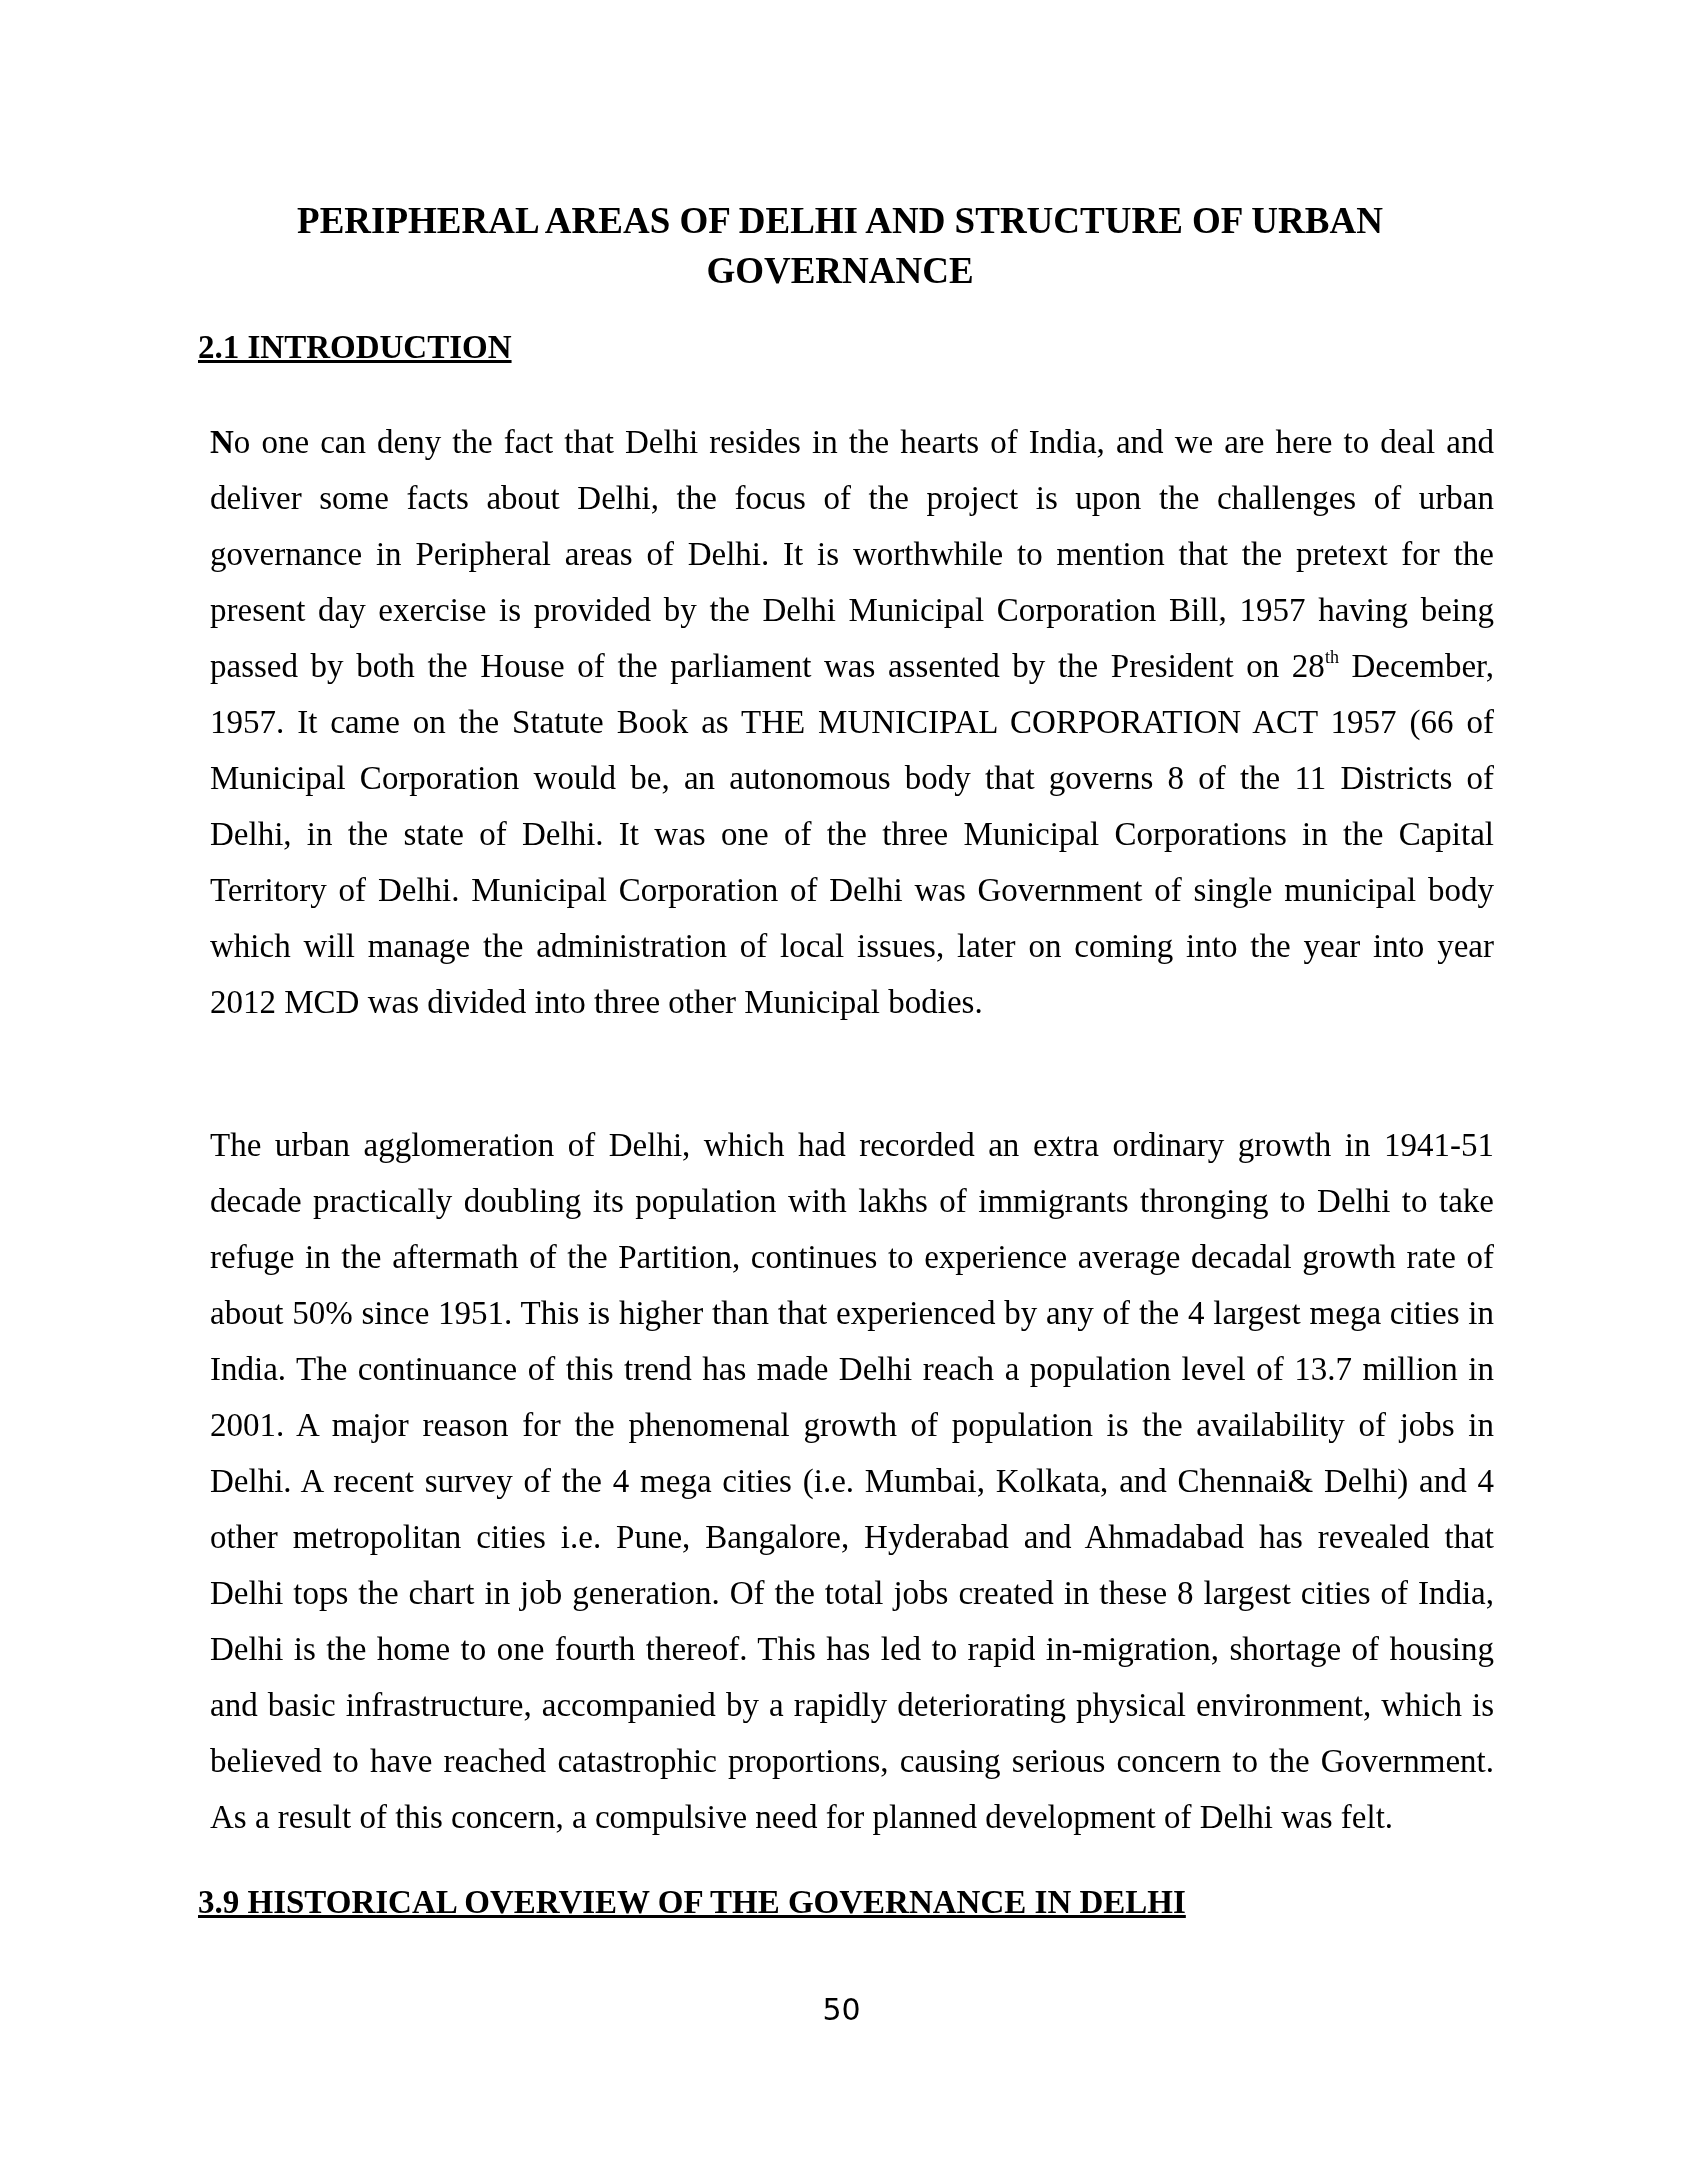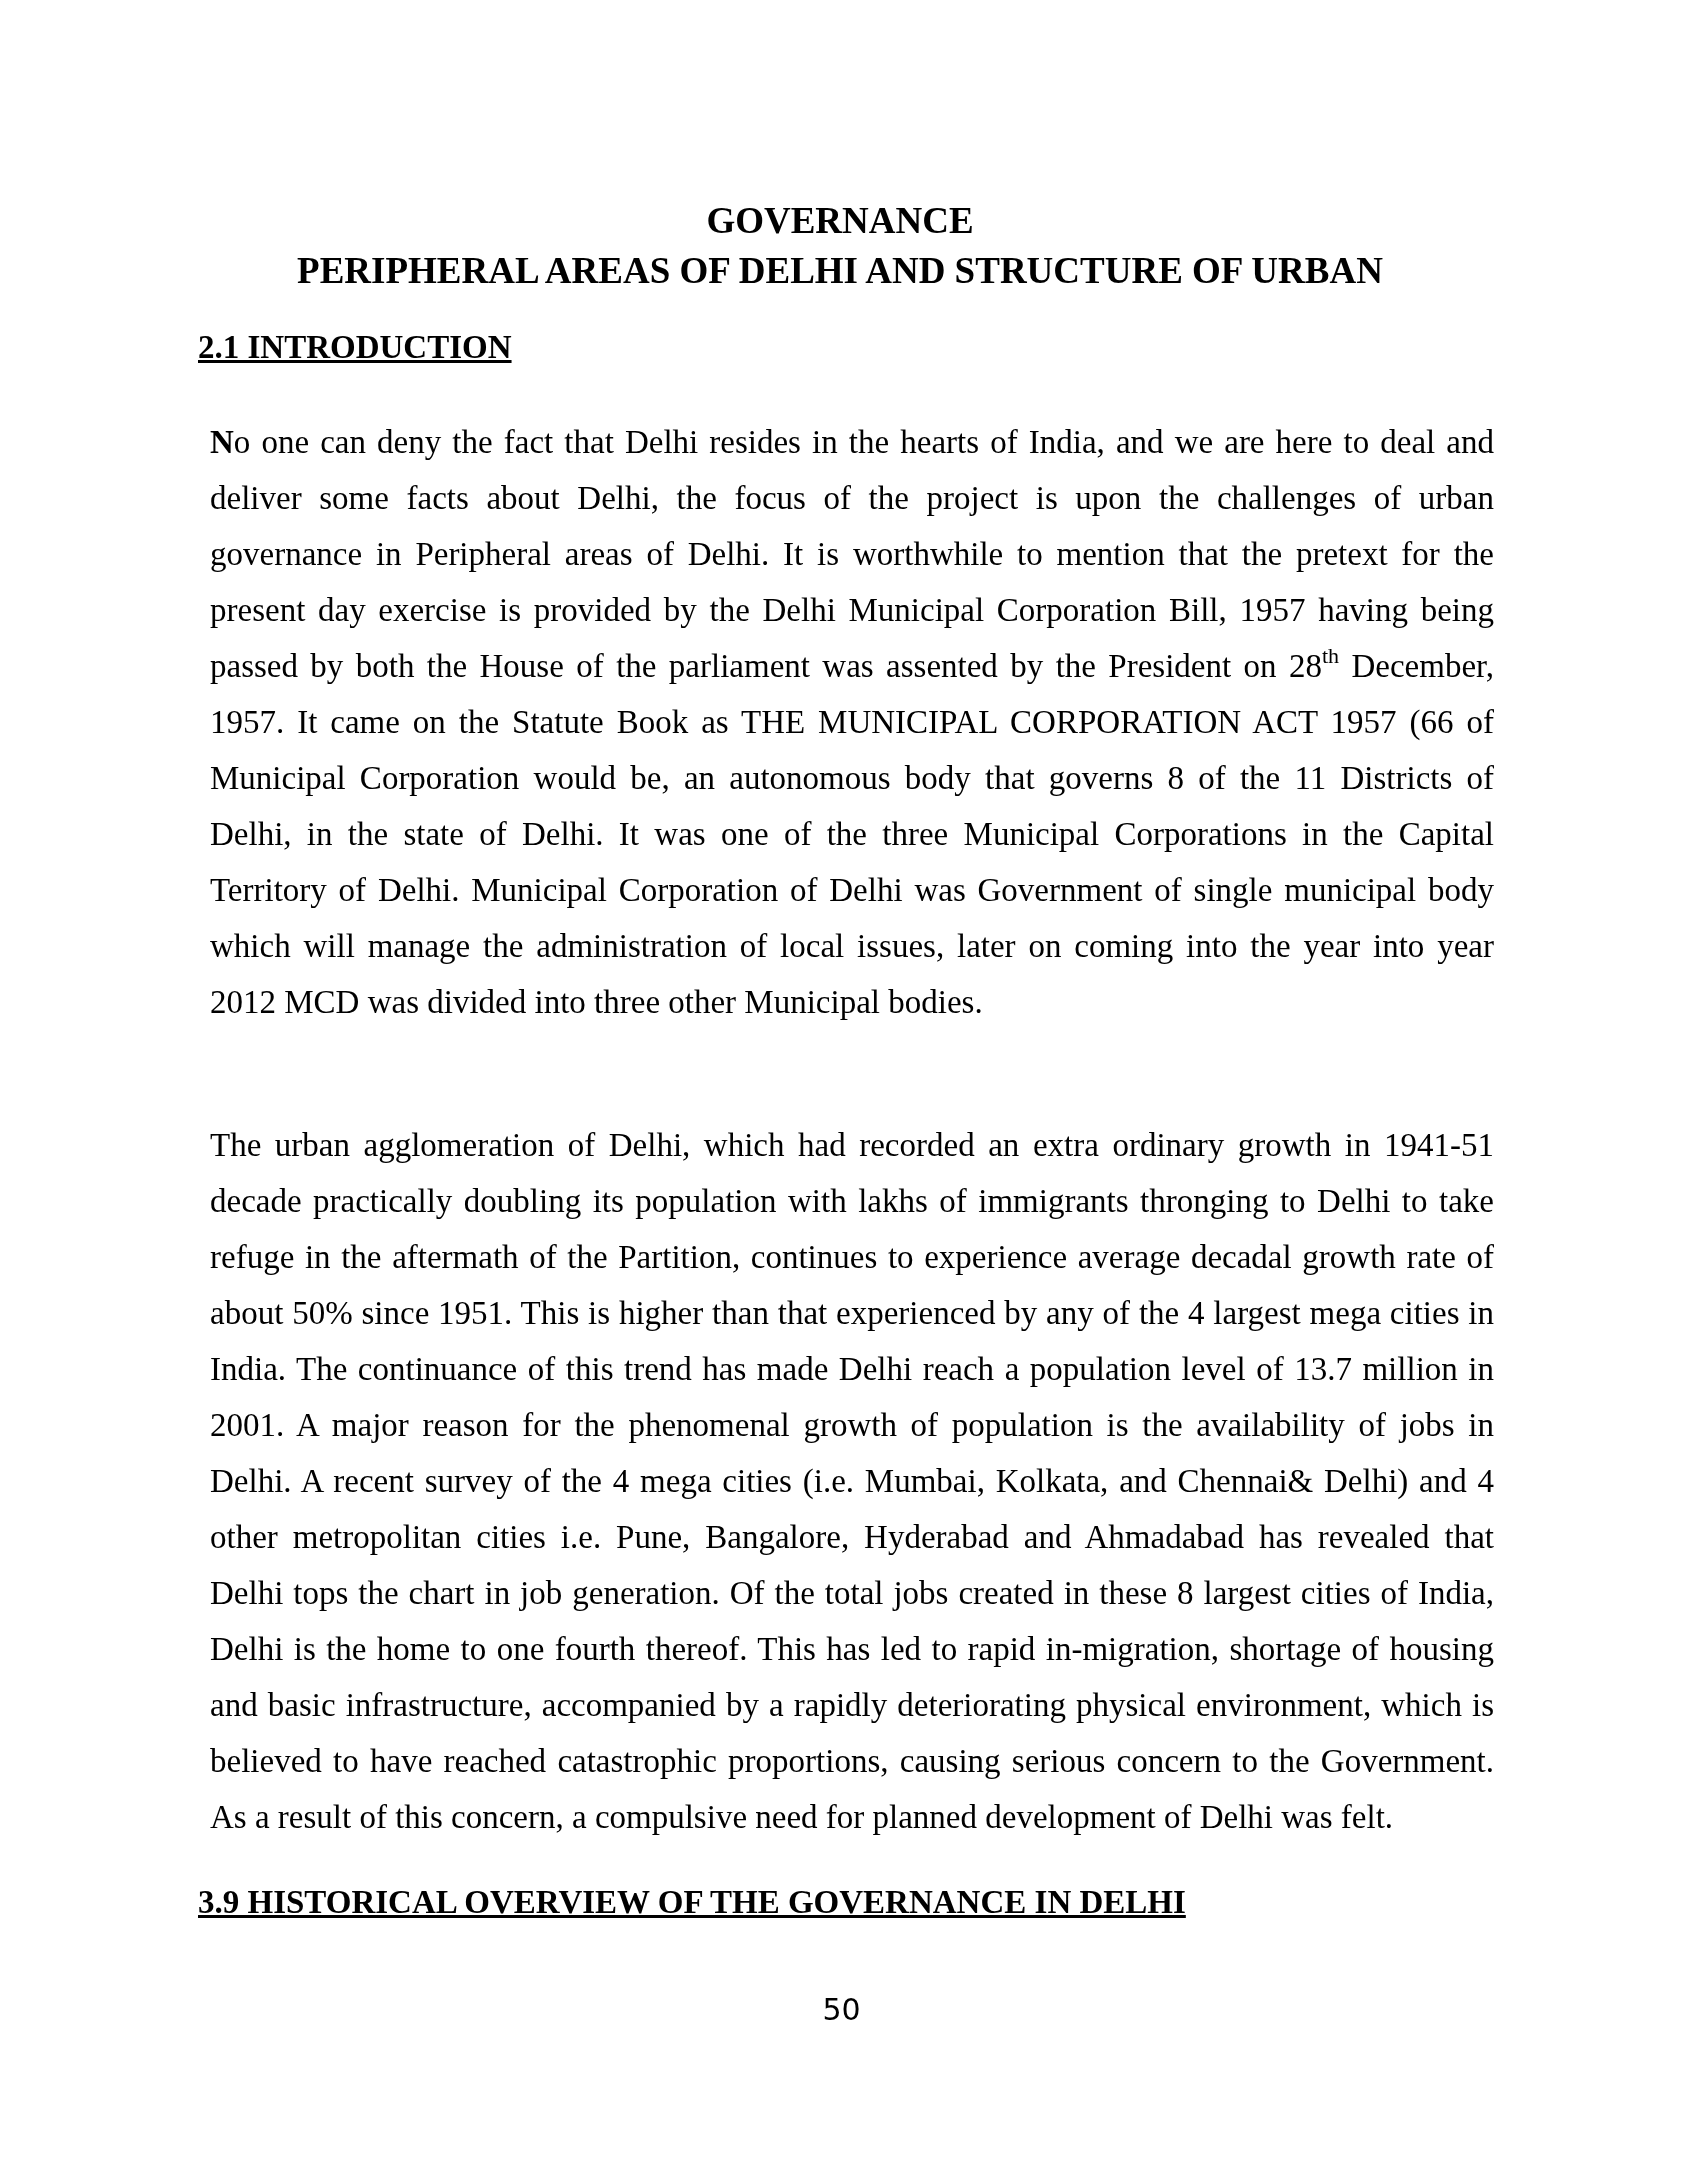--- a/index.html
+++ b/index.html
@@ -62,43 +62,43 @@
     white-space: nowrap;
     height: 56px;
   }
   .para .line.last {
     text-align-last: left;
   }
   .p1 { top: 402px; }
   .p2 { top: 1105px; }
   .dropcap-bold { font-weight: bold; }
   sup.ord {
-    font-size: 22px;
+    font-size: 18px;
     vertical-align: 14px;
     line-height: 0;
   }
   .page-number {
     position: absolute;
     left: 0;
     width: 1683px;
     top: 1992px;
     text-align: center;
     font-family: "DejaVu Sans", "Liberation Sans", sans-serif;
     font-size: 30px;
     line-height: 36px;
   }
 </style>
 </head>
 <body>
 
 <div class="page">
 
   <h1 class="title">
+    <span>PERIPHERAL AREAS OF DELHI AND STRUCTURE OF URBAN</span>
     <span>GOVERNANCE</span>
-    <span>PERIPHERAL AREAS OF DELHI AND STRUCTURE OF URBAN</span>
   </h1>
 
   <h2 class="section-heading h-intro">2.1 INTRODUCTION</h2>
 
   <p class="para p1">
     <span class="line"><span class="dropcap-bold">N</span><span>o one can deny the fact that Delhi resides in the hearts of India, and we are here to deal and</span></span>
     <span class="line">deliver some facts about Delhi, the focus of the project is upon the challenges of urban</span>
     <span class="line">governance in Peripheral areas of Delhi. It is worthwhile to mention that the pretext for the</span>
     <span class="line">present day exercise is provided by the Delhi Municipal Corporation Bill, 1957 having being</span>
     <span class="line"><span>passed by both the House of the parliament was assented by the President on 28</span><sup class="ord">th</sup><span> December,</span></span>

